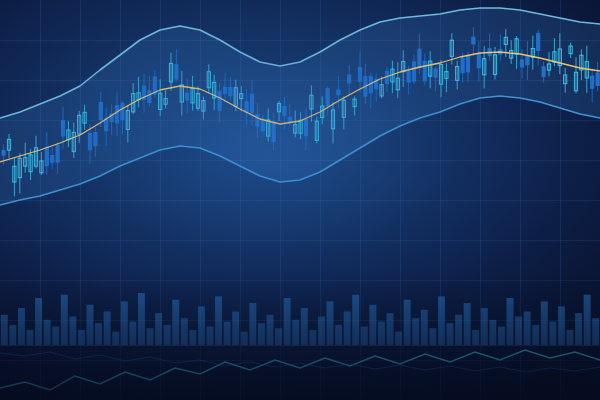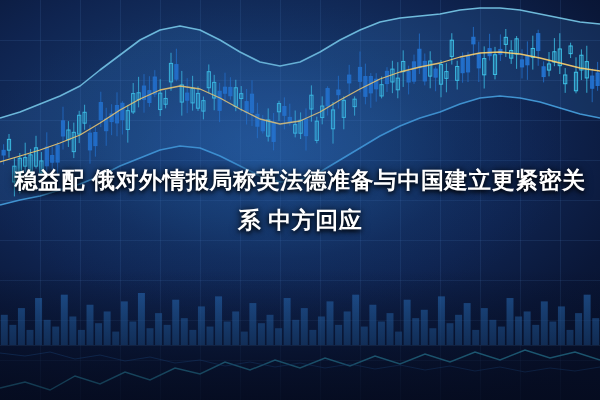--- a/index.html
+++ b/index.html
@@ -403,14 +403,13 @@
       </g>
     <g id="osc">
         <path d="M0 388 L25 382 L50 390 L75 376 L100 384 L125 372 L150 380 L175 368 L200 374 L225 362 L250 370 L275 360 L300 368 L325 358 L350 366 L375 356 L400 364 L425 354 L450 362 L475 352 L500 360 L525 350 L550 358 L575 352 L600 360" fill="none" stroke="#46e0ff" stroke-width="1.4" stroke-opacity="0.8"></path>
         <path d="M0 353 L25 356 L50 352 L75 359 L100 355 L125 361 L150 357 L175 363 L200 360 L225 366 L250 362 L275 367 L300 363 L325 368 L350 364 L375 369 L400 365 L425 370 L450 366 L475 371 L500 367 L525 372 L550 368 L575 371 L600 367" fill="none" stroke="#2f7fd6" stroke-width="1" stroke-opacity="0.45"></path>
       </g>
   </svg>
 
   <div class="vignette"></div>
   <div class="darken-bottom"></div>
 
-  <div class="headline">稳益配 俄对外情报局称英法德准备与中国建立更紧密关系 中方回应</div>
 </div>
 
 </body></html>

